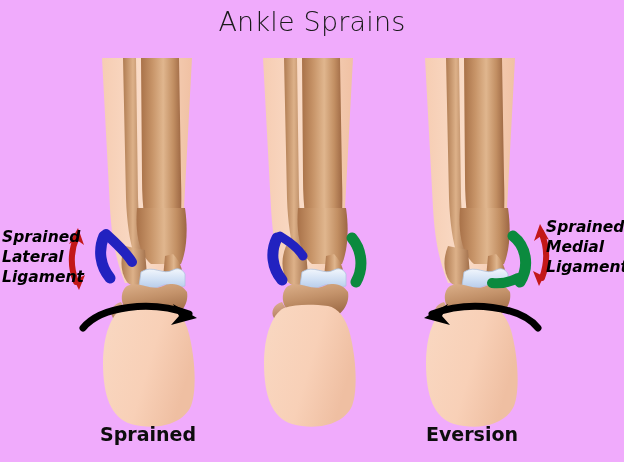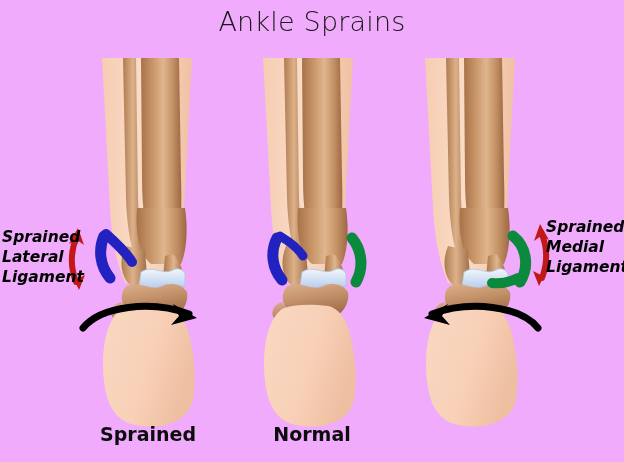--- a/index.html
+++ b/index.html
@@ -207,15 +207,15 @@
 
   <div class="side-label" id="label-lateral">Sprained
 Lateral
 Ligament</div>
 
   <div class="side-label" id="label-medial">Sprained
 Medial
 Ligament</div>
 
   <div class="caption" id="cap-inversion">Sprained</div>
-  <div class="caption" id="cap-normal">Normal</div>
+  <div class="caption" id="cap-eversion">Eversion</div>
 
 </div>
 
 </body></html>

